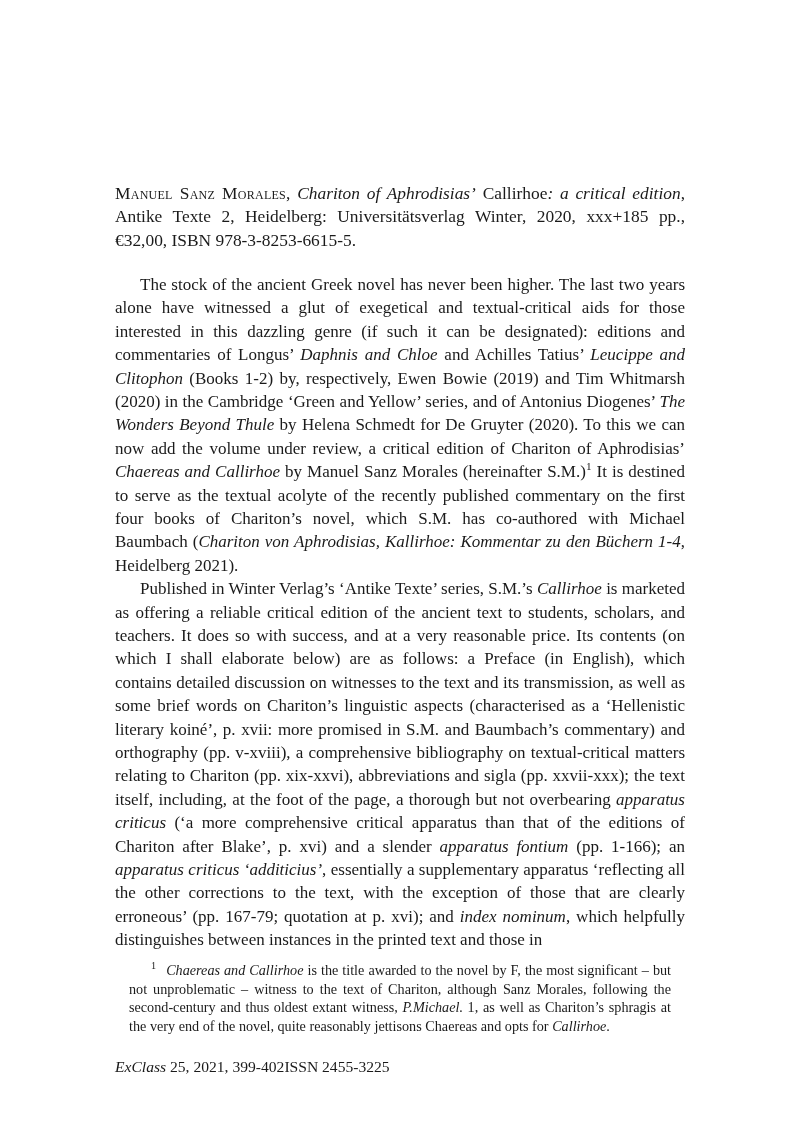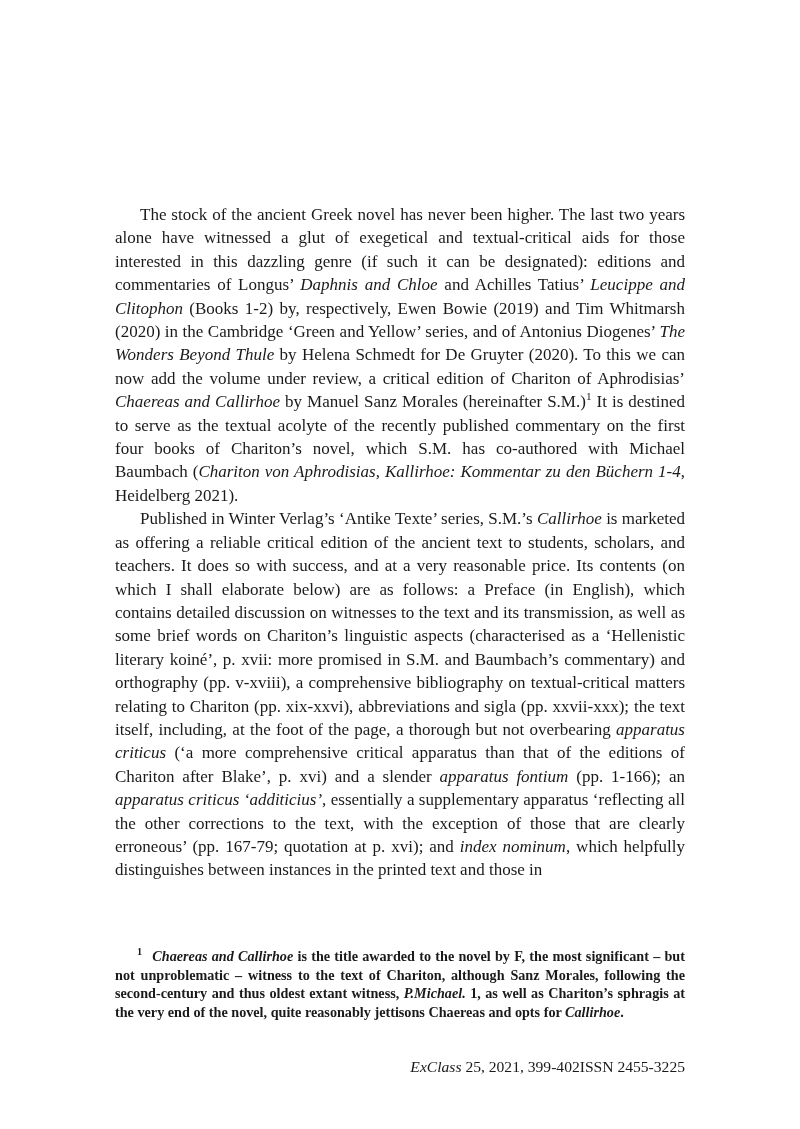--- a/index.html
+++ b/index.html
@@ -66,52 +66,52 @@
     position: absolute;
     left: 115px;
     top: 947px;
     width: 570px;
     font-size: 14.2px;
     line-height: 18.6px;
     text-align: justify;
     text-justify: inter-word;
   }
   .footnote p {
-    margin: 0;
+    margin: 14px;
     text-indent: 22px;
-    font-weight: bold;
   }
   .footnote sup.fnmark {
     font-size: 0.72em;
     vertical-align: super;
     line-height: 0;
     padding-right: 6px;
   }
   .footer {
     position: absolute;
     left: 115px;
     top: 1057px;
     width: 570px;
     font-size: 15.6px;
     line-height: 20px;
     display: flex;
-    justify-content: flex-end;
+    justify-content: flex-start;
     align-items: baseline;
   }
   .footer .left, .footer .right {
     white-space: nowrap;
   }
 </style>
 </head>
 <body>
 
 <div class="page">
 
   <div class="content">
 
+    <p class="headnote"><span class="smallcaps">Manuel Sanz Morales</span><span>, </span><i>Chariton of Aphrodisias’</i><span> Callirhoe</span><i>: a critical edition</i><span>, Antike Texte 2, Heidelberg: Universitätsverlag Winter, 2020, xxx+185 pp., €32,00, ISBN 978-3-8253-6615-5.</span></p>
 
     <div class="body-block">
 
       <p><span>The stock of the ancient Greek novel has never been higher. The last two years alone have witnessed a glut of exegetical and textual-critical aids for those interested in this dazzling genre (if such it can be designated): editions and commentaries of Longus’ </span><i>Daphnis and Chloe</i><span> and Achilles Tatius’ </span><i>Leucippe and Clitophon</i><span> (Books 1-2) by, respectively, Ewen Bowie (2019) and Tim Whitmarsh (2020) in the Cambridge ‘Green and Yellow’ series, and of Antonius Diogenes’ </span><i>The Wonders Beyond Thule</i><span> by Helena Schmedt for De Gruyter (2020). To this we can now add the volume under review, a critical edition of Chariton of Aphrodisias’ </span><i>Chaereas and Callirhoe</i><span> by Manuel Sanz Morales (hereinafter S.M.)</span><sup class="fn">1</sup><span> It is destined to serve as the textual acolyte of the recently published commentary on the first four books of Chariton’s novel, which S.M. has co-authored with Michael Baumbach (</span><i>Chariton von Aphrodisias, Kallirhoe: Kommentar zu den Büchern 1-4</i><span>, Heidelberg 2021).</span></p>
 
       <p class="cont"><span>Published in Winter Verlag’s ‘Antike Texte’ series, S.M.’s </span><i>Callirhoe</i><span> is marketed as offering a reliable critical edition of the ancient text to students, scholars, and teachers. It does so with success, and at a very reasonable price. Its contents (on which I shall elaborate below) are as follows: a Preface (in English), which contains detailed discussion on witnesses to the text and its transmission, as well as some brief words on Chariton’s linguistic aspects (characterised as a ‘Hellenistic literary koiné’, p. xvii: more promised in S.M. and Baumbach’s commentary) and orthography (pp. v-xviii), a comprehensive bibliography on textual-critical matters relating to Chariton (pp. xix-xxvi), abbreviations and sigla (pp. xxvii-xxx); the text itself, including, at the foot of the page, a thorough but not overbearing </span><i>apparatus criticus</i><span> (‘a more comprehensive critical apparatus than that of the editions of Chariton after Blake’, p. xvi) and a slender </span><i>apparatus fontium</i><span> (pp. 1-166); an </span><i>apparatus criticus ‘additicius’</i><span>, essentially a supplementary apparatus ‘reflecting all the other corrections to the text, with the exception of those that are clearly erroneous’ (pp. 167-79; quotation at p. xvi); and </span><i>index nominum</i><span>, which helpfully distinguishes between instances in the printed text and those in</span></p>
 
     </div>
   </div>
 

